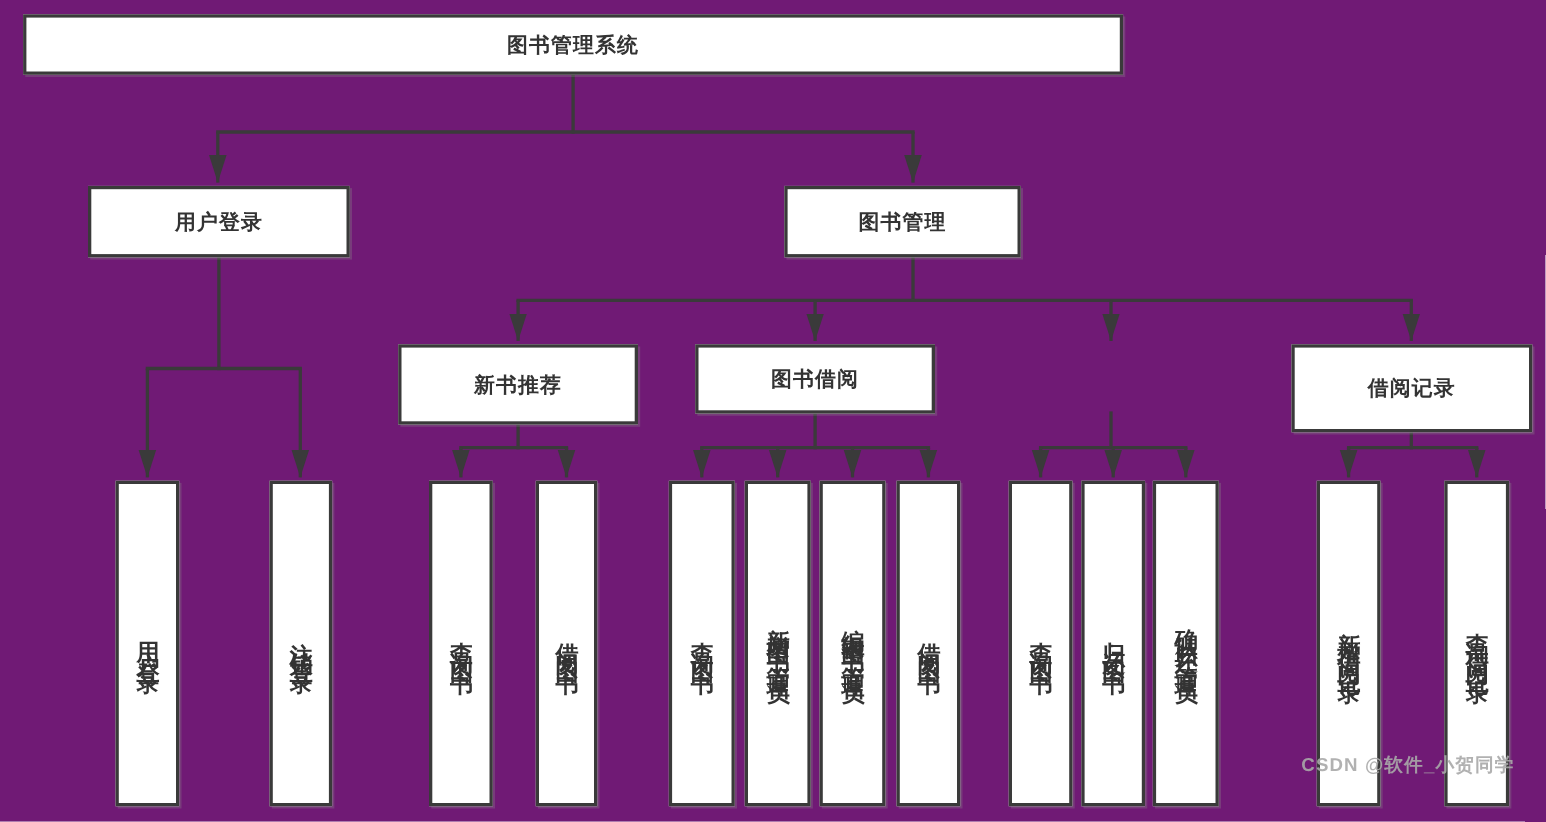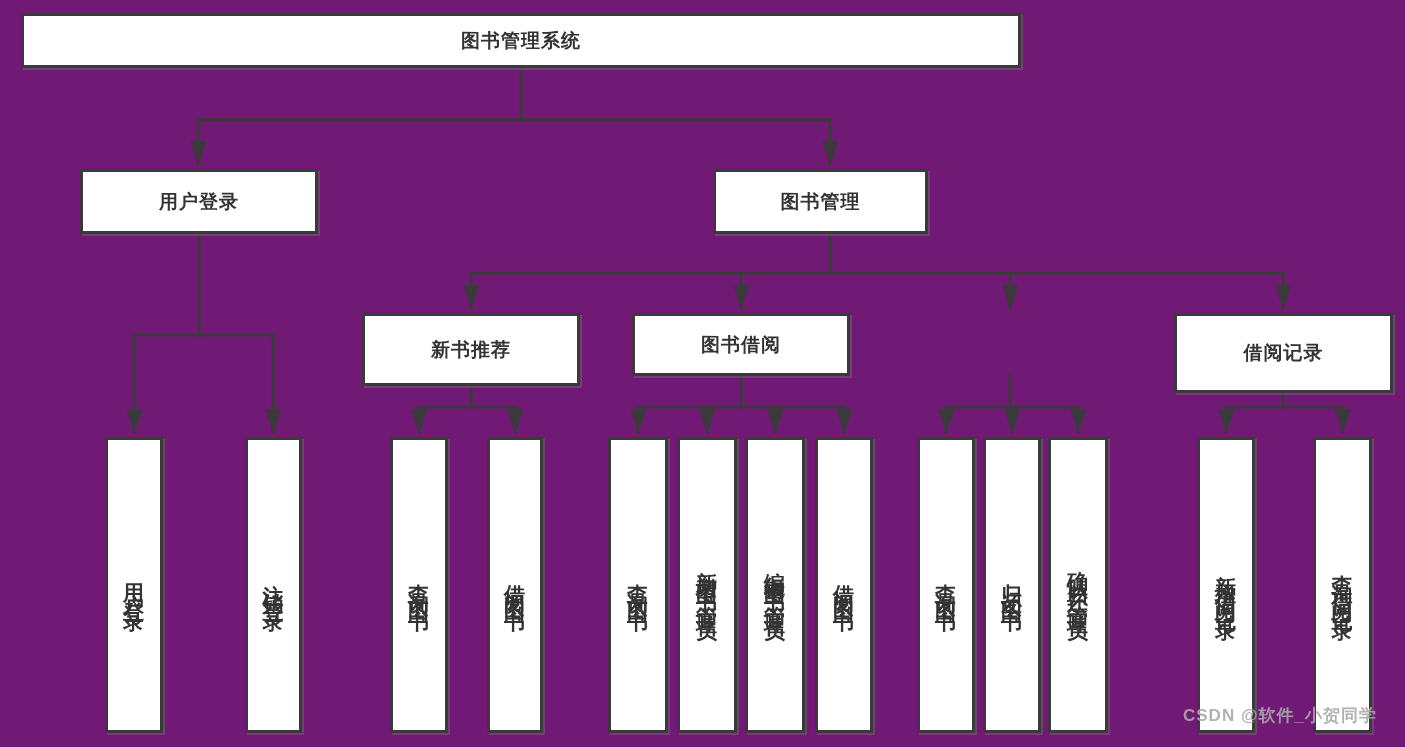--- a/index.html
+++ b/index.html
@@ -17,21 +17,21 @@
     z-index:2;
   }
   .hnode{font-size:19px;letter-spacing:1px;white-space:nowrap;}
   .leaf{
     top:437px;height:296px;
     writing-mode:vertical-rl;text-orientation:mixed;
     font-size:21px;letter-spacing:9px;line-height:1;
   }
   .leaf.dense{letter-spacing:7px;}
   .watermark{
-    position:absolute;left:1183px;top:704px;z-index:6;
+    position:absolute;left:1183px;top:684px;z-index:6;
     font-size:17px;letter-spacing:1px;color:rgba(168,168,168,.9);
     white-space:nowrap;
   }
 </style>
 </head>
 <body>
 
 <div class="canvas">
 
   <svg class="svg-layer" width="1405" height="747" viewBox="0 0 1405 747">

